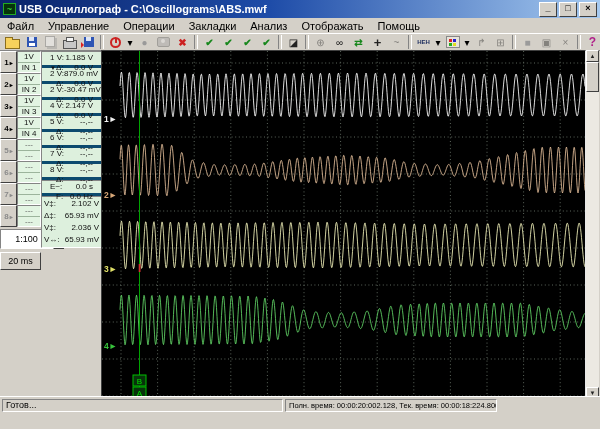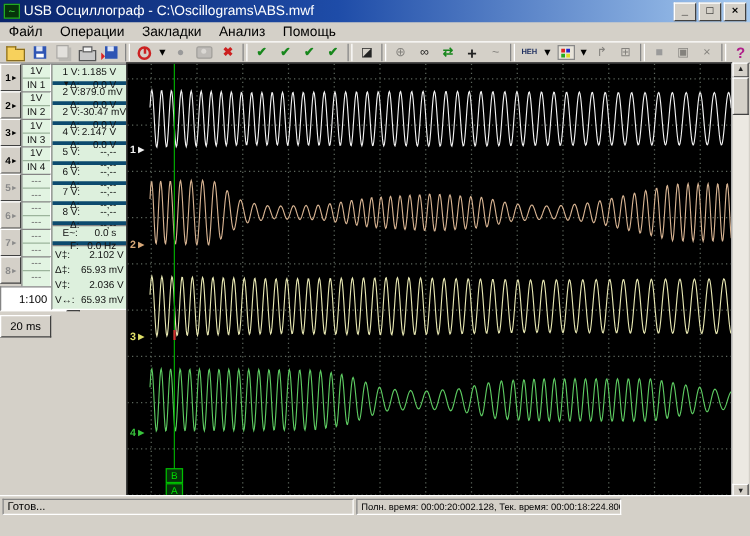--- a/index.html
+++ b/index.html
@@ -4,21 +4,21 @@
 <style>
   html,body{margin:0;padding:0}
   body{width:600px;height:429px;position:relative;background:#d4d0c8;
        font-family:"Liberation Sans",sans-serif;overflow:hidden;color:#000}
   
   .titlebar{position:absolute;left:0;top:0;width:600px;height:18px;box-sizing:border-box;
     background:linear-gradient(90deg,#0a246a 0%,#1e4ca8 45%,#a6caf0 100%);
     display:flex;align-items:center;padding:0 3px;gap:3px}
   .title-icon{width:13px;height:12px;background:#06340a;border:1px solid #22aa22;color:#44ee44;
     font-size:9px;line-height:10px;text-align:center;box-sizing:border-box}
-  .title-text{color:#fff;font-size:11px;font-weight:normal;white-space:nowrap;flex:1}
+  .title-text{color:#fff;font-size:11px;font-weight:bold;white-space:nowrap;flex:1}
   .winbtns{display:flex;gap:2px}
   .winbtn{width:16px;height:13px;background:#d4d0c8;border:1px solid;border-color:#fff #404040 #404040 #fff;
     font-size:9px;font-weight:bold;text-align:center;line-height:11px}
   
   .menubar{position:absolute;left:0;top:18px;width:600px;height:15px;background:#d4d0c8;
     display:flex;align-items:center;font-size:11px}
   .menu-item{padding:18px 7px}
   
   .toolbar{position:absolute;left:0;top:33px;width:600px;height:18px;box-sizing:border-box;background:#d4d0c8;
     border-top:1px solid #fff;border-bottom:1px solid #848484;display:flex;align-items:center;padding-left:3px}
@@ -50,21 +50,21 @@
   .ic-palette::before{content:"";position:absolute;left:2px;top:2px;width:3px;height:3px;background:#d22;
      box-shadow:4px 0 0 #22c,0 4px 0 #2a2,4px 4px 0 #dd2}
   
   .workarea{position:absolute;left:0;top:50px;width:600px;height:362px}
   .leftcol{position:absolute;left:0;top:1px;width:41px}
   .chrow{height:22px;display:flex}
   .chbtn{width:17px;height:22px;box-sizing:border-box;background:#d4d0c8;border:1px solid;
     border-color:#fff #404040 #404040 #fff;font-size:8px;font-weight:bold;padding:0;
     display:flex;align-items:center;justify-content:center;font-family:"Liberation Sans",sans-serif}
   .chbtn .tri{font-size:6px;margin-left:1px}
-  .chlabel{width:24px;height:34px;box-sizing:border-box;background:#e2f4e2;border:1px solid;
+  .chlabel{width:24px;height:22px;box-sizing:border-box;background:#e2f4e2;border:1px solid;
     border-color:#848484 #fff #fff #848484;font-size:8px;text-align:center;color:#111}
   .chl1{height:10px;line-height:10px;border-bottom:1px solid #9cb49c}
   .chl2{height:9px;line-height:9px}
   .chrow.dis .chbtn{color:#8a8a8a}
   .chrow.dis .chlabel{color:#666}
   .spinner{margin-top:2px;width:64px;height:20px;display:flex}
   .spin-val{flex:1;background:#fff;border:1px solid;border-color:#848484 #fff #fff #848484;box-sizing:border-box;
     font-size:9px;display:flex;align-items:center;justify-content:center}
   .spin-btns{width:11px;display:flex;flex-direction:column}
   .spin-b{flex:1;background:#d4d0c8;border:1px solid;border-color:#fff #404040 #404040 #fff;box-sizing:border-box;
@@ -118,23 +118,25 @@
   <span class="title-text">USB Осциллограф - C:\Oscillograms\ABS.mwf</span>
   <span class="winbtns">
     <span class="winbtn">_</span>
     <span class="winbtn">□</span>
     <span class="winbtn">×</span>
   </span>
 </div>
 
 <div class="menubar">
     <span class="menu-item">Файл</span>
+    <span class="menu-item">Управление</span>
     <span class="menu-item">Операции</span>
     <span class="menu-item">Закладки</span>
     <span class="menu-item">Анализ</span>
+    <span class="menu-item">Отображать</span>
     <span class="menu-item">Помощь</span>
   </div>
 
 <div class="toolbar">
     <span class="tbtn">
       <span class="g ic-folder"></span>
     </span>
     <span class="tbtn">
       <span class="g ic-floppy"></span>
     </span>

